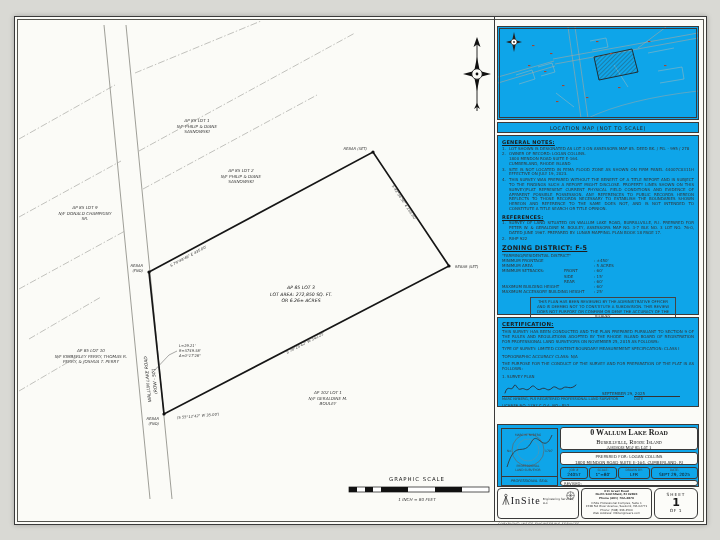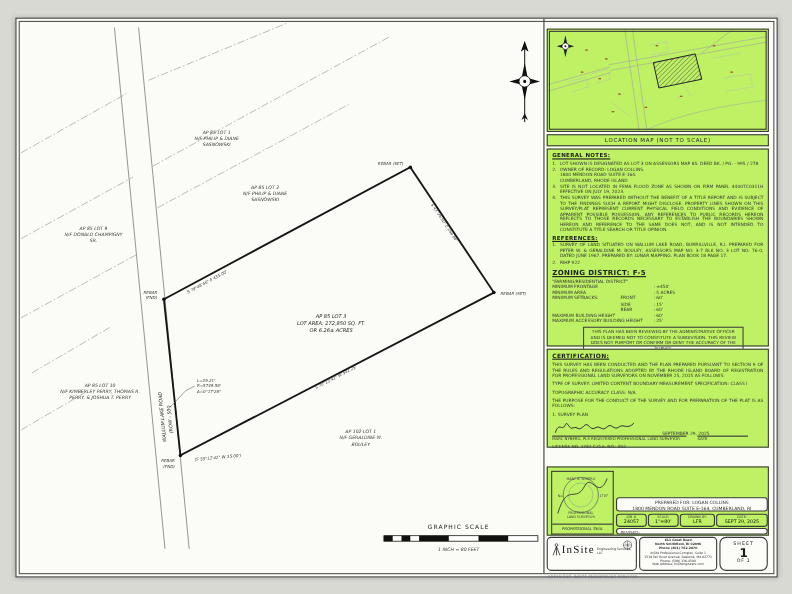--- a/index.html
+++ b/index.html
@@ -10,21 +10,21 @@
   .plan-svg{position:absolute;left:4px;top:4px;}
   svg text{font-family:"DejaVu Sans",sans-serif;fill:#3a3a3a;}
   .lbl{font-size:4.2px;font-style:italic;}
   .lbl-b{font-size:4.6px;font-style:italic;fill:#222;}
   .lbl-s{font-size:3.7px;font-style:italic;}
   .lbl-road{font-size:4.4px;font-style:italic;fill:#2e2e2e;}
   .scale-title{font-size:5.4px;letter-spacing:1px;fill:#222;}
   .scale-cap{font-size:4.2px;font-style:italic;}
   
   .panel{position:absolute;left:479px;top:0;width:208px;height:504px;border-left:1px solid #3a3a3a;}
-  .pbox{position:absolute;left:2px;width:202px;border:1px solid #3a3a3a;background:#bef264;box-sizing:border-box;}
+  .pbox{position:absolute;left:2px;width:202px;border:1px solid #3a3a3a;background:#0ea5e9;box-sizing:border-box;}
   .dbl{position:absolute;inset:1px;border:.5px solid #3a3a3a;pointer-events:none;}
   .box-map{top:9px;height:94px;}
   .box-mapcap{top:105px;height:11px;display:flex;align-items:center;justify-content:center;font-size:5px;letter-spacing:.6px;color:#222;}
   .box-notes{top:118px;height:180px;padding:3px 4px;font-size:4px;color:#333;}
   .box-cert{top:300px;height:90px;padding:3px 4px;font-size:4px;color:#333;}
   .bar-title{top:392px;height:13px;display:flex;align-items:center;justify-content:center;font-family:"Liberation Serif",serif;font-size:8px;letter-spacing:1.5px;color:#1c1c1c;font-variant:small-caps;}
   .box-title{top:407px;height:63px;}
   .sec-h{font-size:5px;font-weight:bold;text-decoration:underline;letter-spacing:.3px;color:#1c1c1c;margin-bottom:1.5px;}
   .zone-h{font-size:6.4px;font-weight:bold;text-decoration:underline;letter-spacing:.3px;color:#1c1c1c;margin:2px 0 1px 0;}
   .note{display:flex;margin-bottom:1px;line-height:1.2;}
@@ -336,20 +336,25 @@
           <text x="26" y="7" text-anchor="middle" style="font-size:3px;fill:#444">MARC N. NYBERG</text>
           <text x="5" y="23" style="font-size:3px;fill:#444">No.</text>
           <text x="43" y="23" style="font-size:3px;fill:#444">1797</text>
           <text x="26" y="38" text-anchor="middle" style="font-size:3px;fill:#444">PROFESSIONAL</text>
           <text x="26" y="42" text-anchor="middle" style="font-size:3px;fill:#444">LAND SURVEYOR</text>
           <path d="M5,38 C14,8 21,30 30,12 C36,2 42,26 50,6" fill="none" stroke="#333" stroke-width="0.8"></path>
         </svg>
         <div class="stamp-cap">PROFESSIONAL SEAL</div>
       </div>
 
+      <div class="tb-box tb-addr">
+        <div class="tb-a1">0 Wallum Lake Road</div>
+        <div class="tb-a2">Burrillville, Rhode Island</div>
+        <div class="tb-a3">Assessors Map 85 Lot 1</div>
+      </div>
 
       <div class="tb-box tb-prep">
         <div>PREPARED FOR:  LOGAN COLLINS</div>
         <div>1800 MENDON ROAD SUITE E-164, CUMBERLAND, RI</div>
       </div>
 
       <div class="tb-inforow">
         <div class="tb-cell" style="width:28px">
           <div class="tb-cl">JOB #</div>
           <div class="tb-cv">24057</div>

